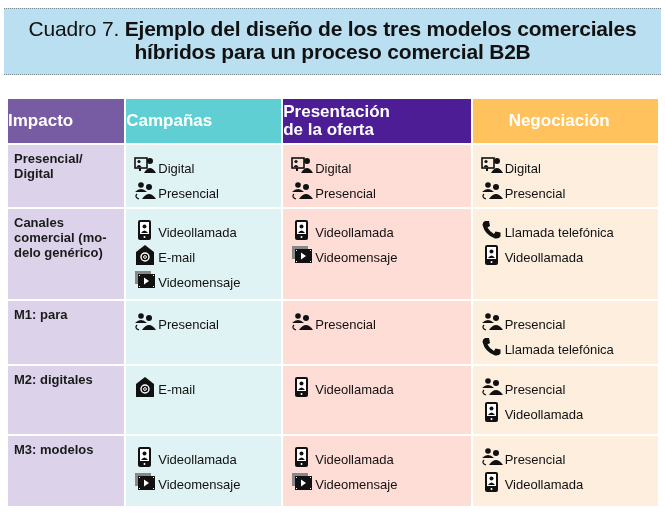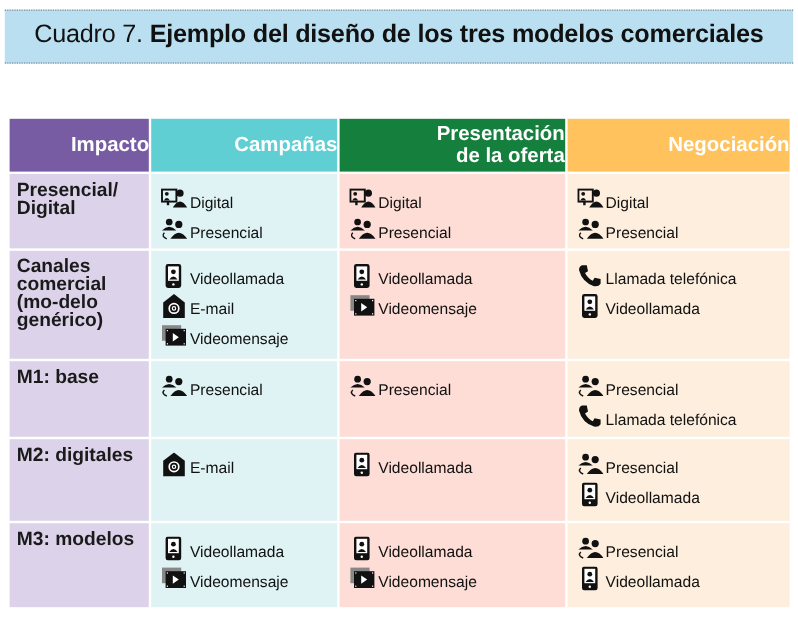--- a/index.html
+++ b/index.html
@@ -1,28 +1,28 @@
 <!DOCTYPE html>
 <html><head>
 <meta charset="utf-8">
 <style>
   * { box-sizing: border-box; margin: 0; padding: 0; }
   body { width: 665px; height: 523px; background: #ffffff; font-family: "Liberation Sans", sans-serif; position: relative; overflow: hidden; }
-  .title-box { position: absolute; left: 4px; top: 8px; width: 657px; height: 45px; background: #b9dff0; border-top: 1px dotted #7a8a94; border-bottom: 1px dotted #7a8a94; text-align: center; padding-top: 8px; }
+  .title-box { position: absolute; left: 4px; top: 8px; width: 657px; height: 67px; background: #b9dff0; border-top: 1px dotted #7a8a94; border-bottom: 1px dotted #7a8a94; text-align: center; padding-top: 8px; }
   .title-line { font-size: 21px; line-height: 23px; color: #111; letter-spacing: -0.2px; }
   .title-prefix { font-weight: normal; }
   .title-bold { font-weight: bold; }
   table { position: absolute; left: 6px; top: 97px; width: 654px; border-collapse: collapse; table-layout: fixed; }
   th, td { border: 2px solid #ffffff; vertical-align: top; }
-  th { height: 46px; color: #ffffff; font-size: 17px; font-weight: bold; text-align: right; vertical-align: middle; line-height: 18px; }
+  th { height: 46px; color: #ffffff; font-size: 17px; font-weight: bold; text-align: left; vertical-align: middle; line-height: 18px; }
   th.c0 { background: #775ca4; width: 113px; }
   th.c1 { background: #5fcfd4; width: 150px; }
-  th.c2 { background: #15803d; width: 181px; }
+  th.c2 { background: #4c1d95; width: 181px; }
   th.c3 { background: #ffc25c; width: 179px; padding-left: 36px; }
-  td.c0 { background: #dcd3ea; font-weight: bold; font-size: 16px; line-height: 15px; color: #1a1a1a; padding: 6px 6px; }
+  td.c0 { background: #dcd3ea; font-weight: bold; font-size: 13px; line-height: 15px; color: #1a1a1a; padding: 6px 6px; }
   td.c1 { background: #dff2f4; }
   td.c2 { background: #fdddd6; }
   td.c3 { background: #fdeedd; }
   td.cell { padding: 6px 8px 0 8px; }
   .item { display: flex; align-items: flex-end; height: 25px; font-size: 13px; color: #111; }
   .icon { width: 22px; height: 20px; margin-right: 2px; flex-shrink: 0; display: inline-block; }
   .icon svg { width: 22px; height: 20px; display: block; }
   tr.r1 td { height: 64px; }
   tr.r2 td { height: 92px; }
   tr.r3 td { height: 65px; }
@@ -30,20 +30,21 @@
   tr.r5 td { height: 72px; }
 </style>
 </head>
 <body>
 
 <div class="title-box">
   <div class="title-line">
     <span class="title-prefix">Cuadro 7.</span>
     <span class="title-bold">Ejemplo del diseño de los tres modelos comerciales</span>
   </div>
+  <div class="title-line title-bold">híbridos para un proceso comercial B2B</div>
 </div>
 
 <table>
   <thead>
     <tr>
       <th class="c0">Impacto</th>
       <th class="c1">Campañas</th>
       <th class="c2"><span style="display:inline-block;width:130px;">Presentación de la oferta</span></th>
       <th class="c3">Negociación</th>
     </tr>
@@ -218,21 +219,21 @@
                 <circle cx="10.5" cy="6.5" r="2" fill="#111"></circle>
                 <path d="M7 13 q3.5-5 7 0z" fill="#111"></path>
                 <circle cx="10.5" cy="17" r="1" fill="#fff"></circle>
               </svg>
             </span>
             <span>Videollamada</span>
           </div>
         </td>
       </tr>
       <tr class="r3">
-        <td class="c0">M1: base</td>
+        <td class="c0">M1: para</td>
         <td class="c1 cell">
           <div class="item">
             <span class="icon">
               <svg viewBox="0 0 22 20">
                 <circle cx="7" cy="4" r="2.8" fill="#111"></circle>
                 <circle cx="15" cy="6" r="3" fill="#111"></circle>
                 <path d="M1 11 q6-6 12 0z" fill="#111"></path>
                 <path d="M8 18 q7-10 14 0z" fill="#111"></path>
                 <path d="M3 13 q-3 3 2 5" fill="none" stroke="#111" stroke-width="1.2"></path>
               </svg>

